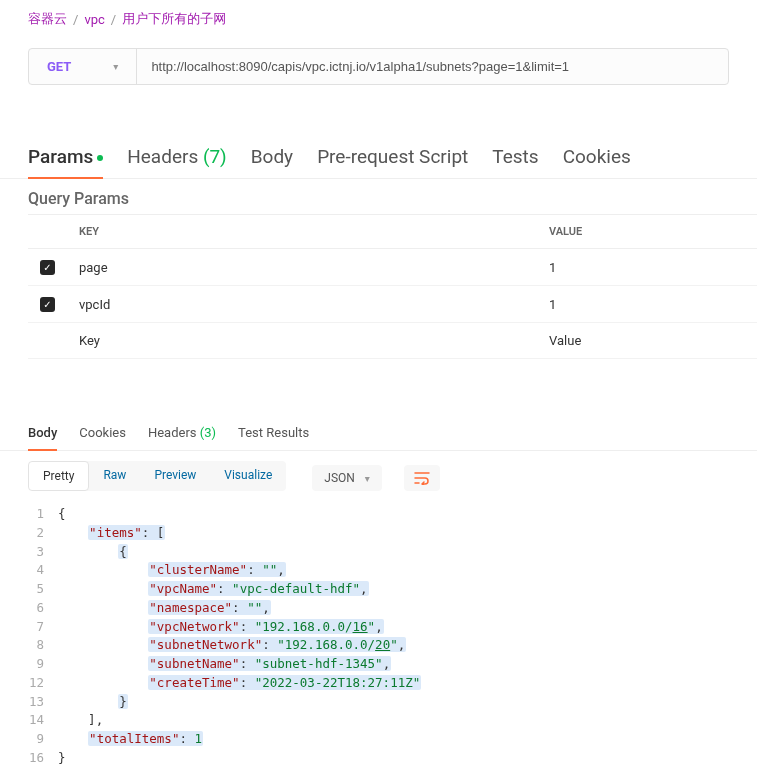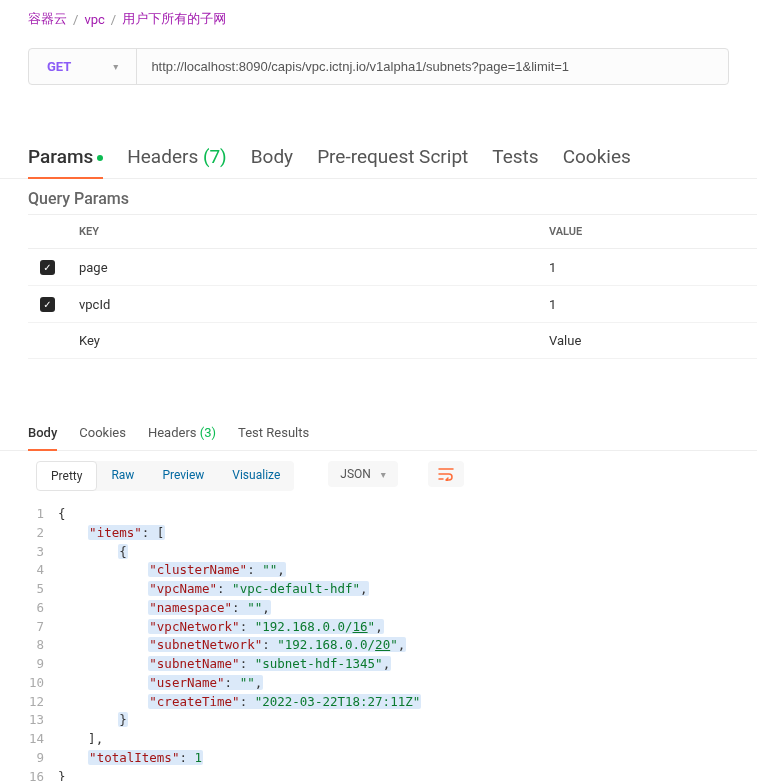--- a/index.html
+++ b/index.html
@@ -26,21 +26,21 @@
     .params-table td { padding: 10px 12px; font-size: 13px; border-bottom: 1px solid #f2f2f2; color: #333; }
     .params-table .checkbox-cell { width: 34px; text-align: center; }
     .params-table .key-col { width: 470px; }
     .chk { width: 15px; height: 15px; background: #262626; border-radius: 3px; display: inline-flex; align-items: center; justify-content: center; color: #fff; font-size: 10px; }
     .placeholder { color: #aaa; }
     .resp-tabs { display: flex; gap: 22px; padding: 40px 28px 0 28px; border-bottom: 1px solid #eee; margin-top: 20px; }
     .resp-tab { padding: 6px 0 10px 0; cursor: pointer; color: #555; font-size: 13px; position: relative; }
     .resp-tab.active { color: #333; font-weight: 500; }
     .resp-tab.active::after { content: ""; position: absolute; left: 0; right: 0; bottom: -1px; height: 2px; background: #ff6c37; }
     .resp-tab .count { color: #0cbb52; }
-    .toolbar { display: flex; align-items: flex-start; gap: 16px; padding: 10px 36px; }
+    .toolbar { display: flex; align-items: flex-end; gap: 8px; padding: 10px 28px; }
     .view-group { display: flex; background: #f7f7f7; border-radius: 4px; overflow: hidden; }
     .view-btn { padding: 7px 14px; font-size: 12px; color: #0369a1; cursor: pointer; }
     .view-btn.active { background: #fff; color: #333; border: 1px solid #e3e3e3; border-radius: 4px; }
     .format-select { display: flex; align-items: center; gap: 10px; margin-left: 18px; padding: 6px 12px; background: #f7f7f7; border-radius: 4px; font-size: 12px; color: #555; cursor: pointer; }
     .wrap-icon { margin-left: 14px; padding: 6px 10px; background: #f7f7f7; border-radius: 4px; cursor: pointer; }
     .wrap-icon svg { display: block; }
     .code-block { padding: 4px 28px 20px 28px; font-family: "Consolas", "Monaco", monospace; font-size: 12.5px; line-height: 1.5; }
     .code-line { display: flex; }
     .gutter { width: 30px; text-align: right; color: #aaa; padding-right: 14px; user-select: none; flex-shrink: 0; }
     .code { white-space: pre; }
@@ -166,24 +166,20 @@
       </div>
     <div class="code-line">
         <span class="gutter">8</span>
         <span class="code">            <span class="hl"><span class="key">"subnetNetwork"</span><span class="punct">: </span><span class="str">"192.168.0.0/</span><span class="link">20</span><span class="str">"</span><span class="punct">,</span></span></span>
       </div>
     <div class="code-line">
         <span class="gutter">9</span>
         <span class="code">            <span class="hl"><span class="key">"subnetName"</span><span class="punct">: </span><span class="str">"subnet-hdf-1345"</span><span class="punct">,</span></span></span>
       </div>
     <div class="code-line">
-        <span class="gutter">10</span>
-        <span class="code">            <span class="hl"><span class="key">"userName"</span><span class="punct">: </span><span class="str">""</span><span class="punct">,</span></span></span>
-      </div>
-    <div class="code-line">
         <span class="gutter">12</span>
         <span class="code">            <span class="hl"><span class="key">"createTime"</span><span class="punct">: </span><span class="str">"2022-03-22T18:27:11Z"</span></span></span>
       </div>
     <div class="code-line">
         <span class="gutter">13</span>
         <span class="code">        <span class="hl"><span class="punct">}</span></span></span>
       </div>
     <div class="code-line">
         <span class="gutter">14</span>
         <span class="code">    <span class="punct">],</span></span>

